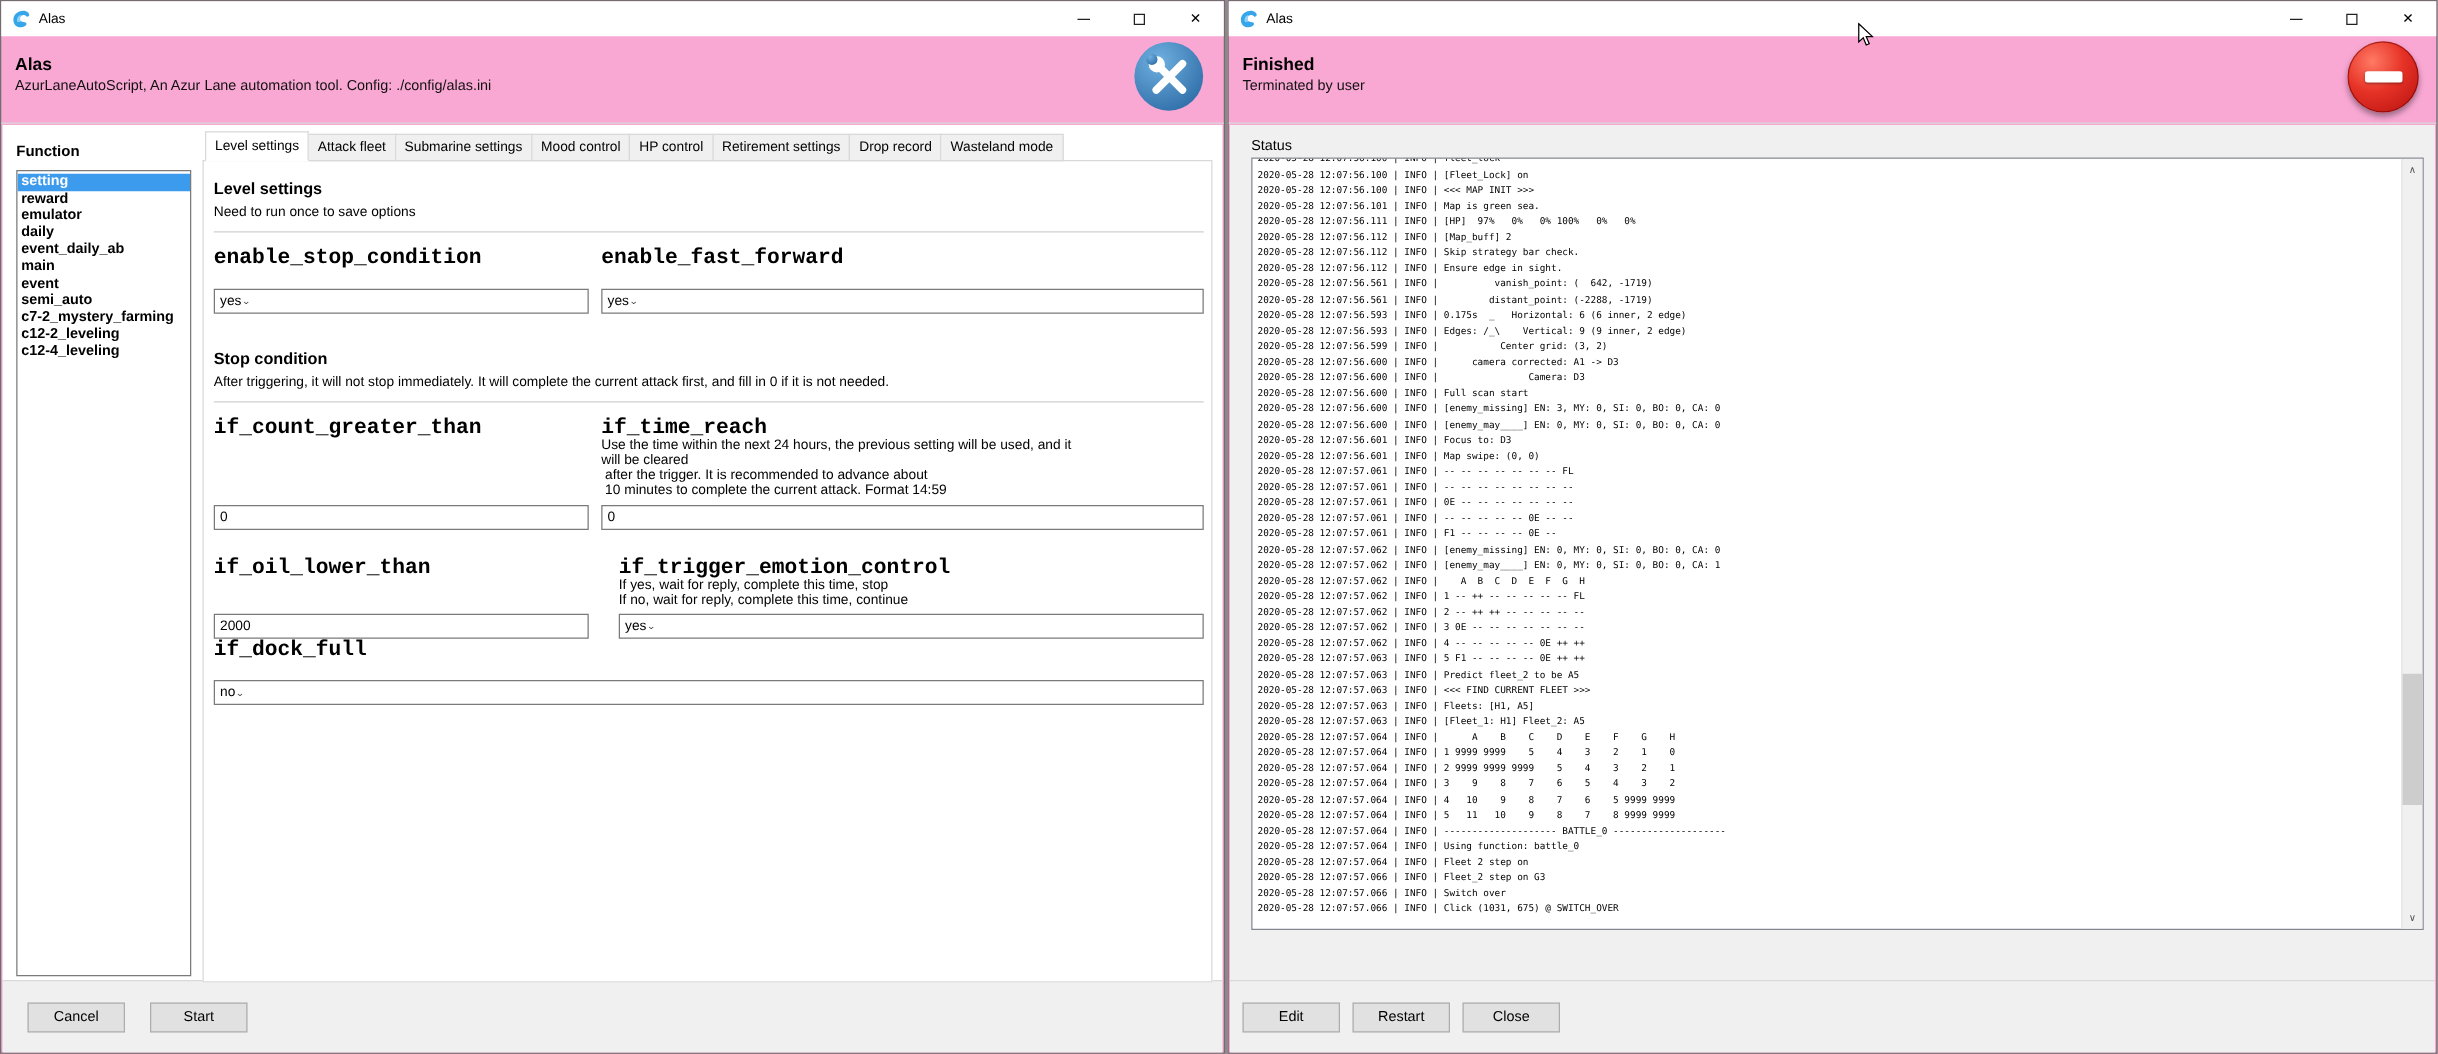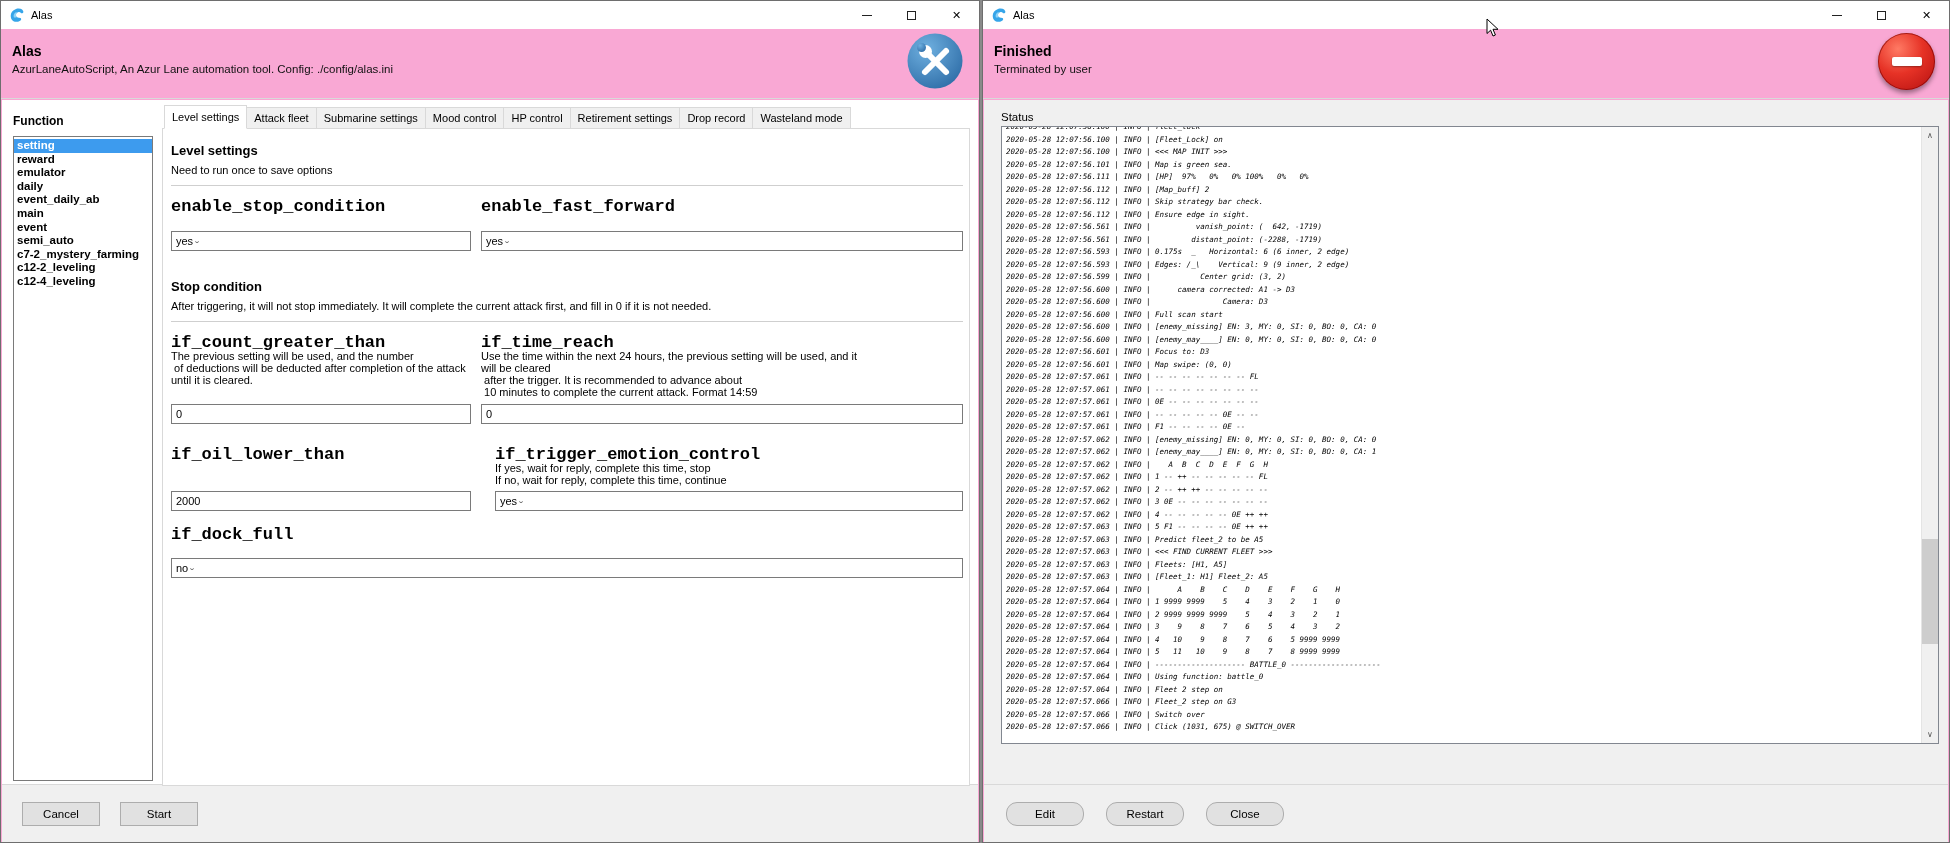--- a/index.html
+++ b/index.html
@@ -47,51 +47,51 @@
   .tab.active { background:#fff; border-bottom:1px solid #fff; padding-top:5px; margin-top:-2px; z-index:3; }
   .tab-page { border:1px solid #d9d9d9; background:#fff; height:658px; margin-top:-1px;
               padding:15px 6px 0 8px; position:relative; z-index:1; }
 
   .sec-title { font-size:13px; font-weight:bold; line-height:14px; margin-bottom:6px; }
   .sec-desc  { font-size:11px; line-height:12px; margin-bottom:9px; white-space:pre-wrap; }
   .hr { border-top:1px solid #cfcfcf; margin-bottom:14px; }
   .row { display:grid; grid-template-columns:300px 1fr; column-gap:10px; align-items:stretch; }
   .row-a { margin-bottom:29px; }
   .row-b { min-height:88px; margin-bottom:24px; }
-  .row-c { min-height:63px; margin-bottom:17px;gap:24px; }
+  .row-c { min-height:63px; margin-bottom:3px;gap:24px; }
   .field { display:flex; flex-direction:column; }
   .f-label { font-size:17px; font-weight:bold; line-height:14px;font-family:Liberation Mono, monospace; }
   .f-desc  { font-size:11px; line-height:12px; white-space:pre-wrap; }
   .control { height:20px; border:1px solid #7a7a7a; background:#fff; display:flex;
              align-items:center; font-size:11px; }
   .row-a .control { margin-top:17px; }
   .row-b .control, .row-c .control { margin-top:auto; }
   .select { padding:0 6px 0 4px; }
   .chev { font-size:9px; color:#444; transform:scaleY(.8); }
   input.control { width:100%; padding-left:4px; font-family:"Liberation Sans",sans-serif; }
   .dock-label { margin-top:0; }
   .dock-select { margin-top:16px; }
 
   
   .footer { position:absolute; bottom:0; left:1px; right:1px; height:58px; background:#f0f0f0;
             border-top:1px solid #d9d9d9; display:flex; align-items:center; justify-content:flex-start; }
   .btn { width:78px; height:24px; background:#e1e1e1; border:1px solid #adadad; font-size:11.5px;
          display:flex; align-items:center; justify-content:center; }
   #win-left  .footer { padding-right:24px; } #win-left .btn { margin-left:20px; }
-  #win-right .footer { padding-right:20px; } #win-right .btn { margin-left:22px;border-radius:11px; }
+  #win-right .footer { padding-right:20px; } #win-right .btn { margin-left:10px; }
 
   
   .status-area { position:absolute; top:99px; bottom:58px; left:1px; right:1px; background:#f0f0f0;
                  padding:11px 0 0 17px; }
   .status-label { font-size:11.5px; margin-bottom:3px; }
   .log-box { position:relative; width:938px; height:618px; background:#fff;
              border:1px solid #828790; overflow:hidden; }
   .log-lines { position:absolute; top:-6px; left:4px; right:18px;
                font-family:"DejaVu Sans Mono", monospace; font-size:7.5px; line-height:12.5px;
-               white-space:pre;font-style:italic; }
+               white-space:pre; }
   .scrollbar { position:absolute; top:0; right:0; bottom:0; width:17px; background:#f0f0f0;
                border-left:1px solid #e4e4e4; }
   .sb-arrow { position:absolute; left:0; width:16px; height:17px; display:flex; align-items:center;
               justify-content:center; font-size:8px; color:#555; }
   .sb-up { top:0; } .sb-down { bottom:0; }
   .sb-thumb { position:absolute; left:0; width:16px; top:412px; height:105px; background:#cdcdcd; }
 
   .cursor { position:absolute; left:503px; top:17px; z-index:9; }
 </style>
 </head>
@@ -188,22 +188,20 @@
           </div>
         </div>
 
         <div class="sec-title">Stop condition</div>
         <div class="sec-desc">After triggering, it will not stop immediately. It will complete the current attack first, and fill in 0 if it is not needed.</div>
         <div class="hr"></div>
 
         <div class="row row-b">
           <div class="field">
             <div class="f-label">if_count_greater_than</div>
-            <div class="f-desc">The previous setting will be used, and the number
- of deductions will be deducted after completion of the attack until it is cleared.</div>
             <input class="control" value="0" style="">
           </div>
           <div class="field">
             <div class="f-label">if_time_reach</div>
             <div class="f-desc">Use the time within the next 24 hours, the previous setting will be used, and it
 will be cleared
  after the trigger. It is recommended to advance about
  10 minutes to complete the current attack. Format 14:59</div>
             <input class="control" value="0" style="">
           </div>

